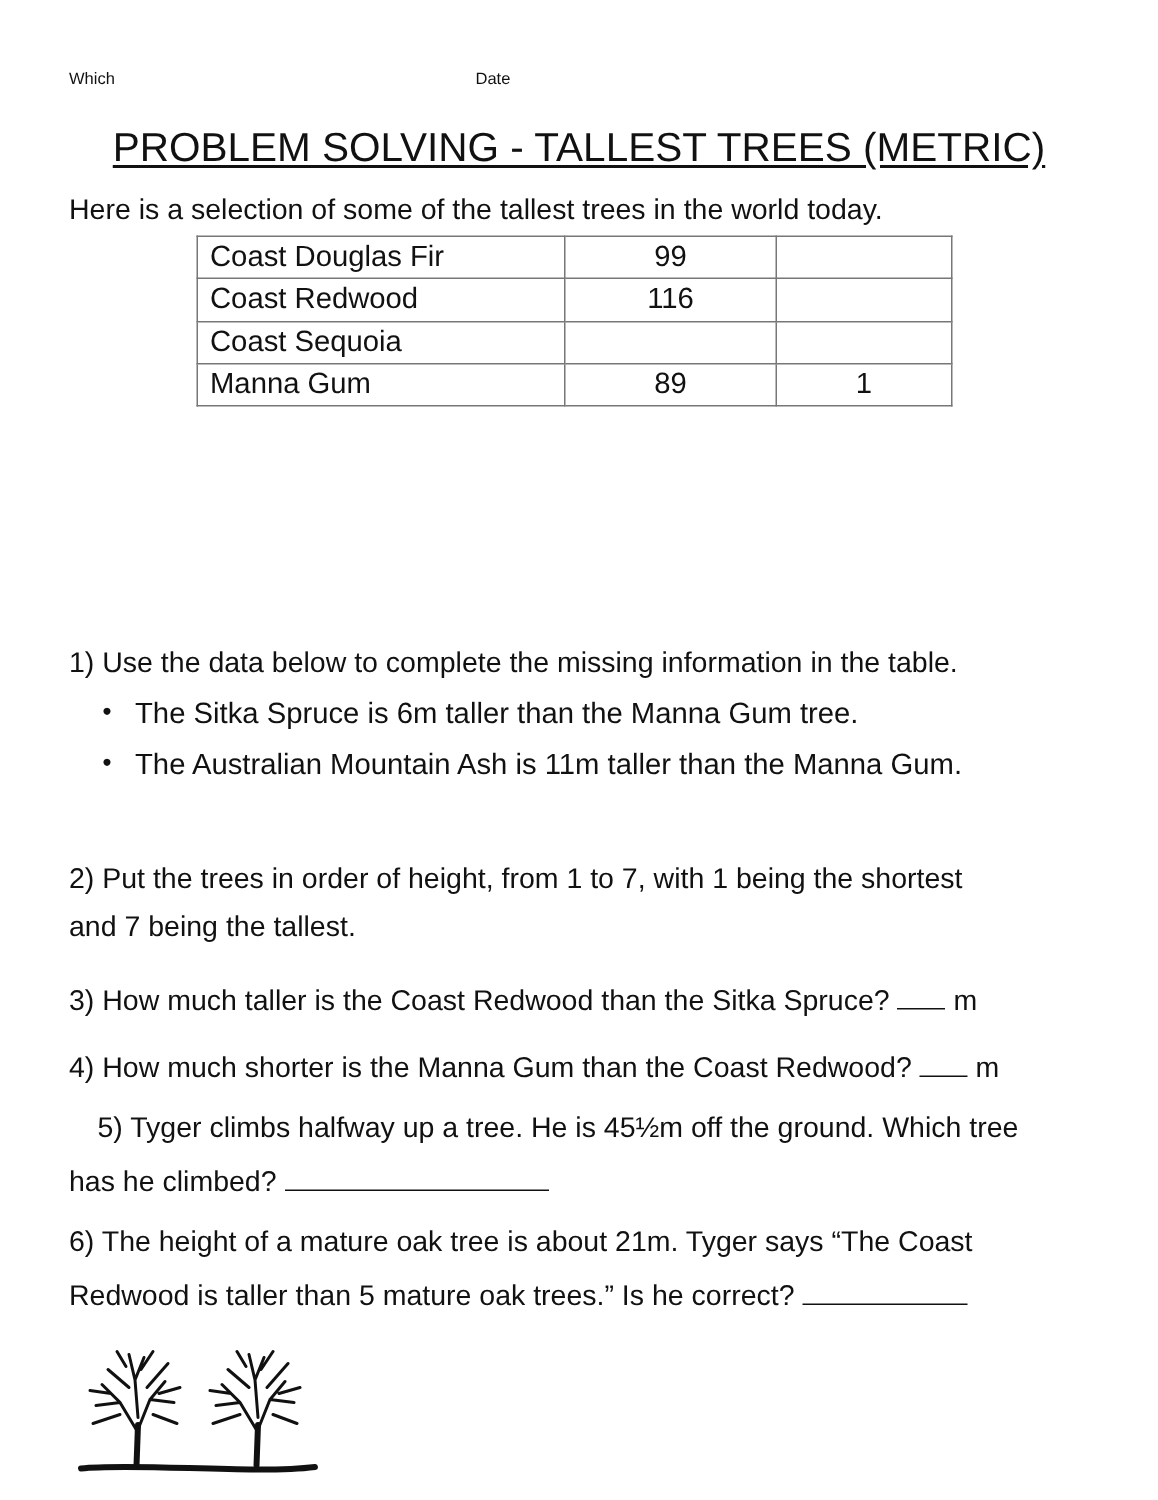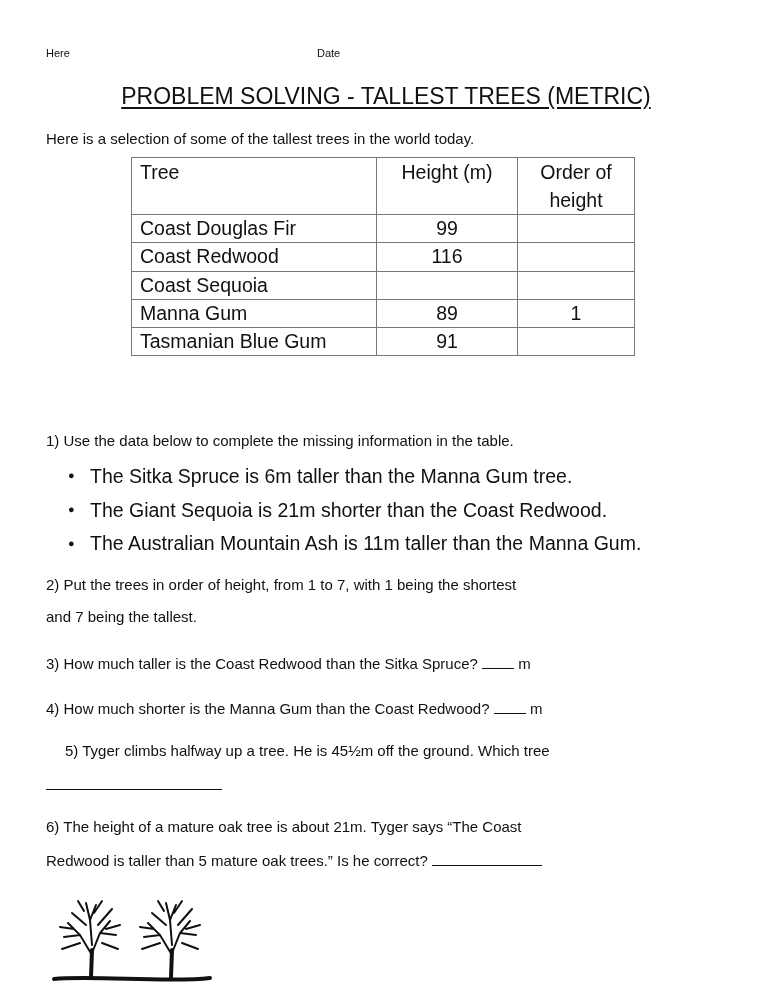--- a/index.html
+++ b/index.html
@@ -1,102 +1,92 @@
 <!DOCTYPE html>
 <html><head>
 <meta charset="utf-8">
 <style>
   html, body { margin:0; padding:0; background:#ffffff; }
   body { width:772px; height:1000px; position:relative; overflow:hidden; font-family:"Liberation Sans", sans-serif; color:#111; }
   .abs { position:absolute; }
   .small { font-size:11px; }
-  .title { left:0; width:772px; top:83px; text-align:center; font-size:23px; }
+  .title { left:0; width:772px; top:83px; text-align:center; font-size:27px; }
   .title span { text-decoration:underline; text-underline-offset:3px; }
-  .text { font-size:15px; white-space:nowrap; }
+  .text { font-size:19px; white-space:nowrap; }
   table { position:absolute; left:131px; top:157px; border-collapse:collapse; font-size:19.5px; }
   td, th { border:1px solid #777; padding:0 8px; font-weight:normal; }
   th { vertical-align:top; line-height:28px; text-align:center; }
   td { height:27.3px; line-height:27px; }
   .c1 { width:228px; text-align:left; }
   .c2 { width:124px; text-align:center; }
   .c3 { width:100px; text-align:center; }
   ul.bullets { position:absolute; left:68px; top:460px; margin:0; padding:0; list-style:none; font-size:19.5px; }
   ul.bullets li { height:33.6px; line-height:33px; white-space:nowrap; }
   ul.bullets li:before { content:"\25CF"; font-size:11px; display:inline-block; width:22px; vertical-align:middle; position:relative; top:-2px; }
   .blank { display:inline-block; border-bottom:1.5px solid #111; height:1em; vertical-align:baseline; }
 </style>
 </head>
 <body>
 
-<div class="abs small" style="left:46px; top:47px;">Here</div>
+<div class="abs small" style="left:46px; top:47px;">Which</div>
 <div class="abs small" style="left:317px; top:47px;">Date</div>
 
 <div class="abs title"><span>PROBLEM SOLVING - TALLEST TREES (METRIC)</span></div>
 
 <div class="abs text" style="left:46px; top:130px;">Here is a selection of some of the tallest trees in the world today.</div>
 
 <table>
   <tbody>
-      <tr>
-    <th class="c1">Tree</th>
-    <th class="c2">Height (m)</th>
-    <th class="c3"><span>Order of</span><br><span>height</span></th>
-  </tr>
   <tr>
         <td class="c1">Coast Douglas Fir</td>
         <td class="c2">99</td>
         <td class="c3"></td>
       </tr>
   <tr>
         <td class="c1">Coast Redwood</td>
         <td class="c2">116</td>
         <td class="c3"></td>
       </tr>
   <tr>
         <td class="c1">Coast Sequoia</td>
         <td class="c2"></td>
         <td class="c3"></td>
       </tr>
   <tr>
         <td class="c1">Manna Gum</td>
         <td class="c2">89</td>
         <td class="c3">1</td>
       </tr>
-  <tr>
-        <td class="c1">Tasmanian Blue Gum</td>
-        <td class="c2">91</td>
-        <td class="c3"></td>
-      </tr>
 </tbody>
   </table>
 
 <div class="abs text" style="left:46px; top:432px;">1) Use the data below to complete the missing information in the table.</div>
 <ul class="bullets">
   <li>The Sitka Spruce is 6m taller than the Manna Gum tree.</li>
-  <li>The Giant Sequoia is 21m shorter than the Coast Redwood.</li>
   <li>The Australian Mountain Ash is 11m taller than the Manna Gum.</li>
 </ul>
 
 <div class="abs text" style="left:46px; top:576px;">2) Put the trees in order of height, from 1 to 7, with 1 being the shortest</div>
 <div class="abs text" style="left:46px; top:608px;">and 7 being the tallest.</div>
 
 <div class="abs text" style="left:46px; top:653px;">
   <span>3) How much taller is the Coast Redwood than the Sitka Spruce?</span>
   <span class="blank" style="width:32px;"></span>
   <span>m</span>
 </div>
 
 <div class="abs text" style="left:46px; top:698px;">
   <span>4) How much shorter is the Manna Gum than the Coast Redwood?</span>
   <span class="blank" style="width:32px;"></span>
   <span>m</span>
 </div>
 
 <div class="abs text" style="left:46px; top:742px;margin-left:19px;">5) Tyger climbs halfway up a tree. He is 45½m off the ground. Which tree</div>
 <div class="abs text" style="left:46px; top:774px;">
+  <span>has he climbed?</span>
   <span class="blank" style="width:176px;"></span>
 </div>
 
 <div class="abs text" style="left:46px; top:818px;">6) The height of a mature oak tree is about 21m. Tyger says “The Coast</div>
 <div class="abs text" style="left:46px; top:850px;">
   <span>Redwood is taller than 5 mature oak trees.” Is he correct?</span>
   <span class="blank" style="width:110px;"></span>
 </div>
 
 <div class="abs" style="left:50px; top:895px; width:170px; height:90px;">

